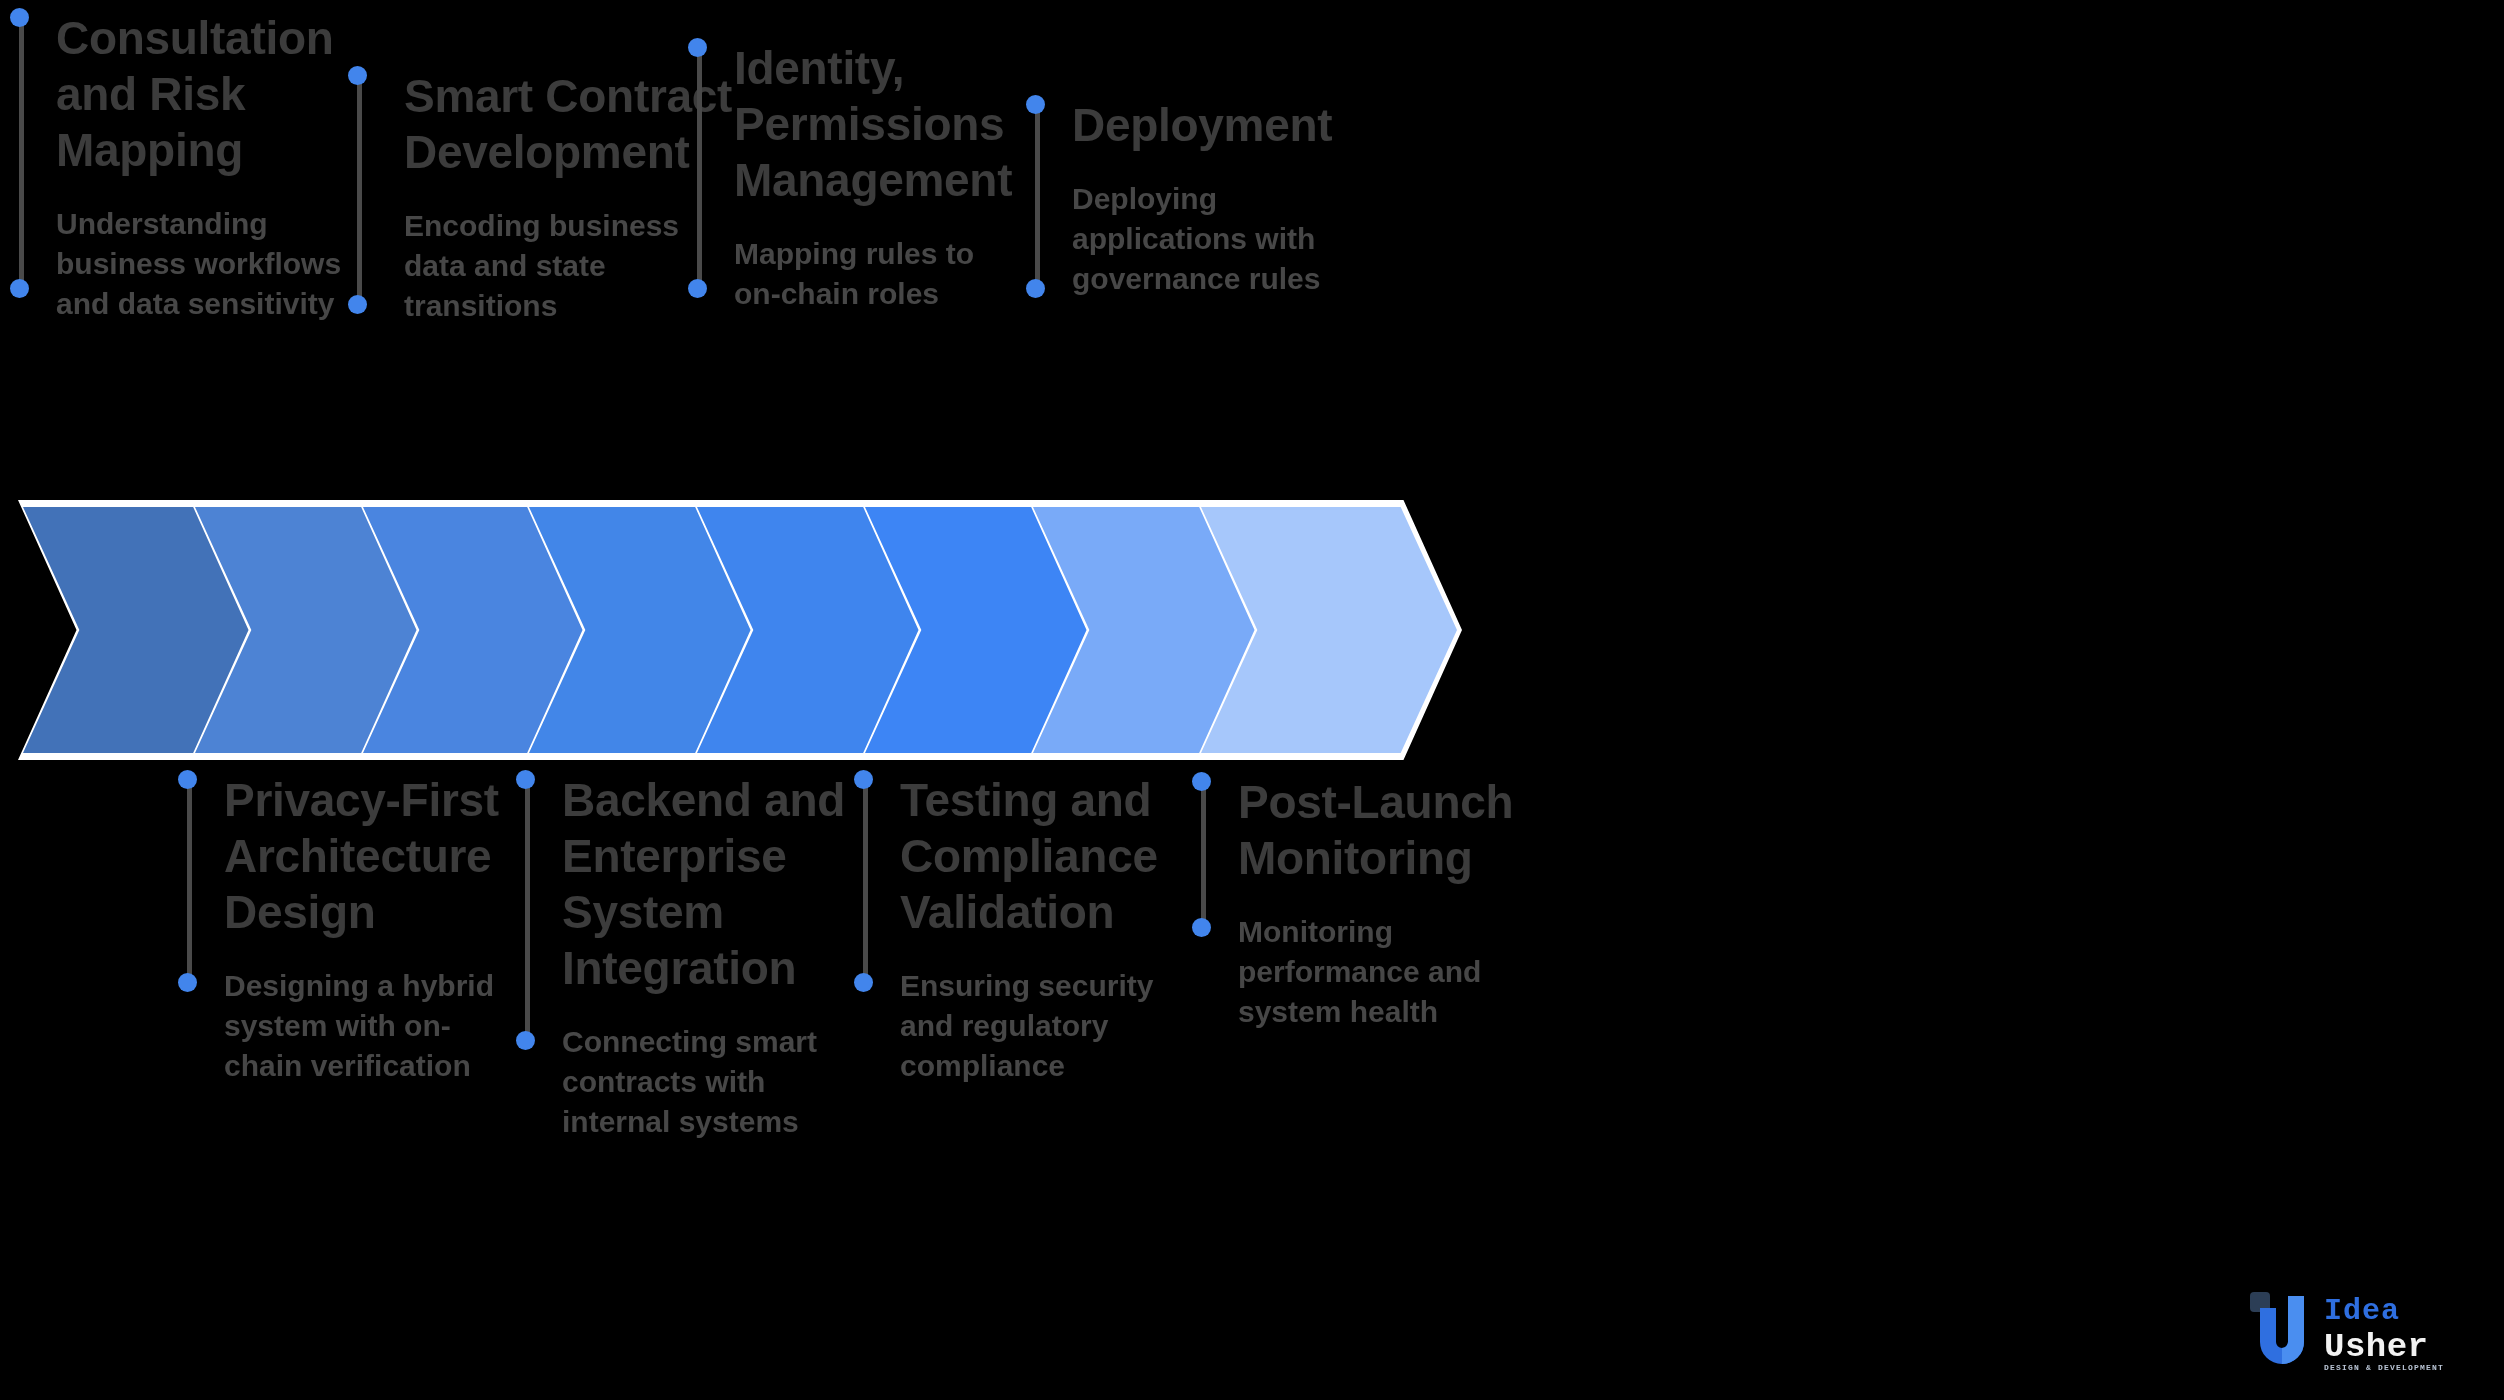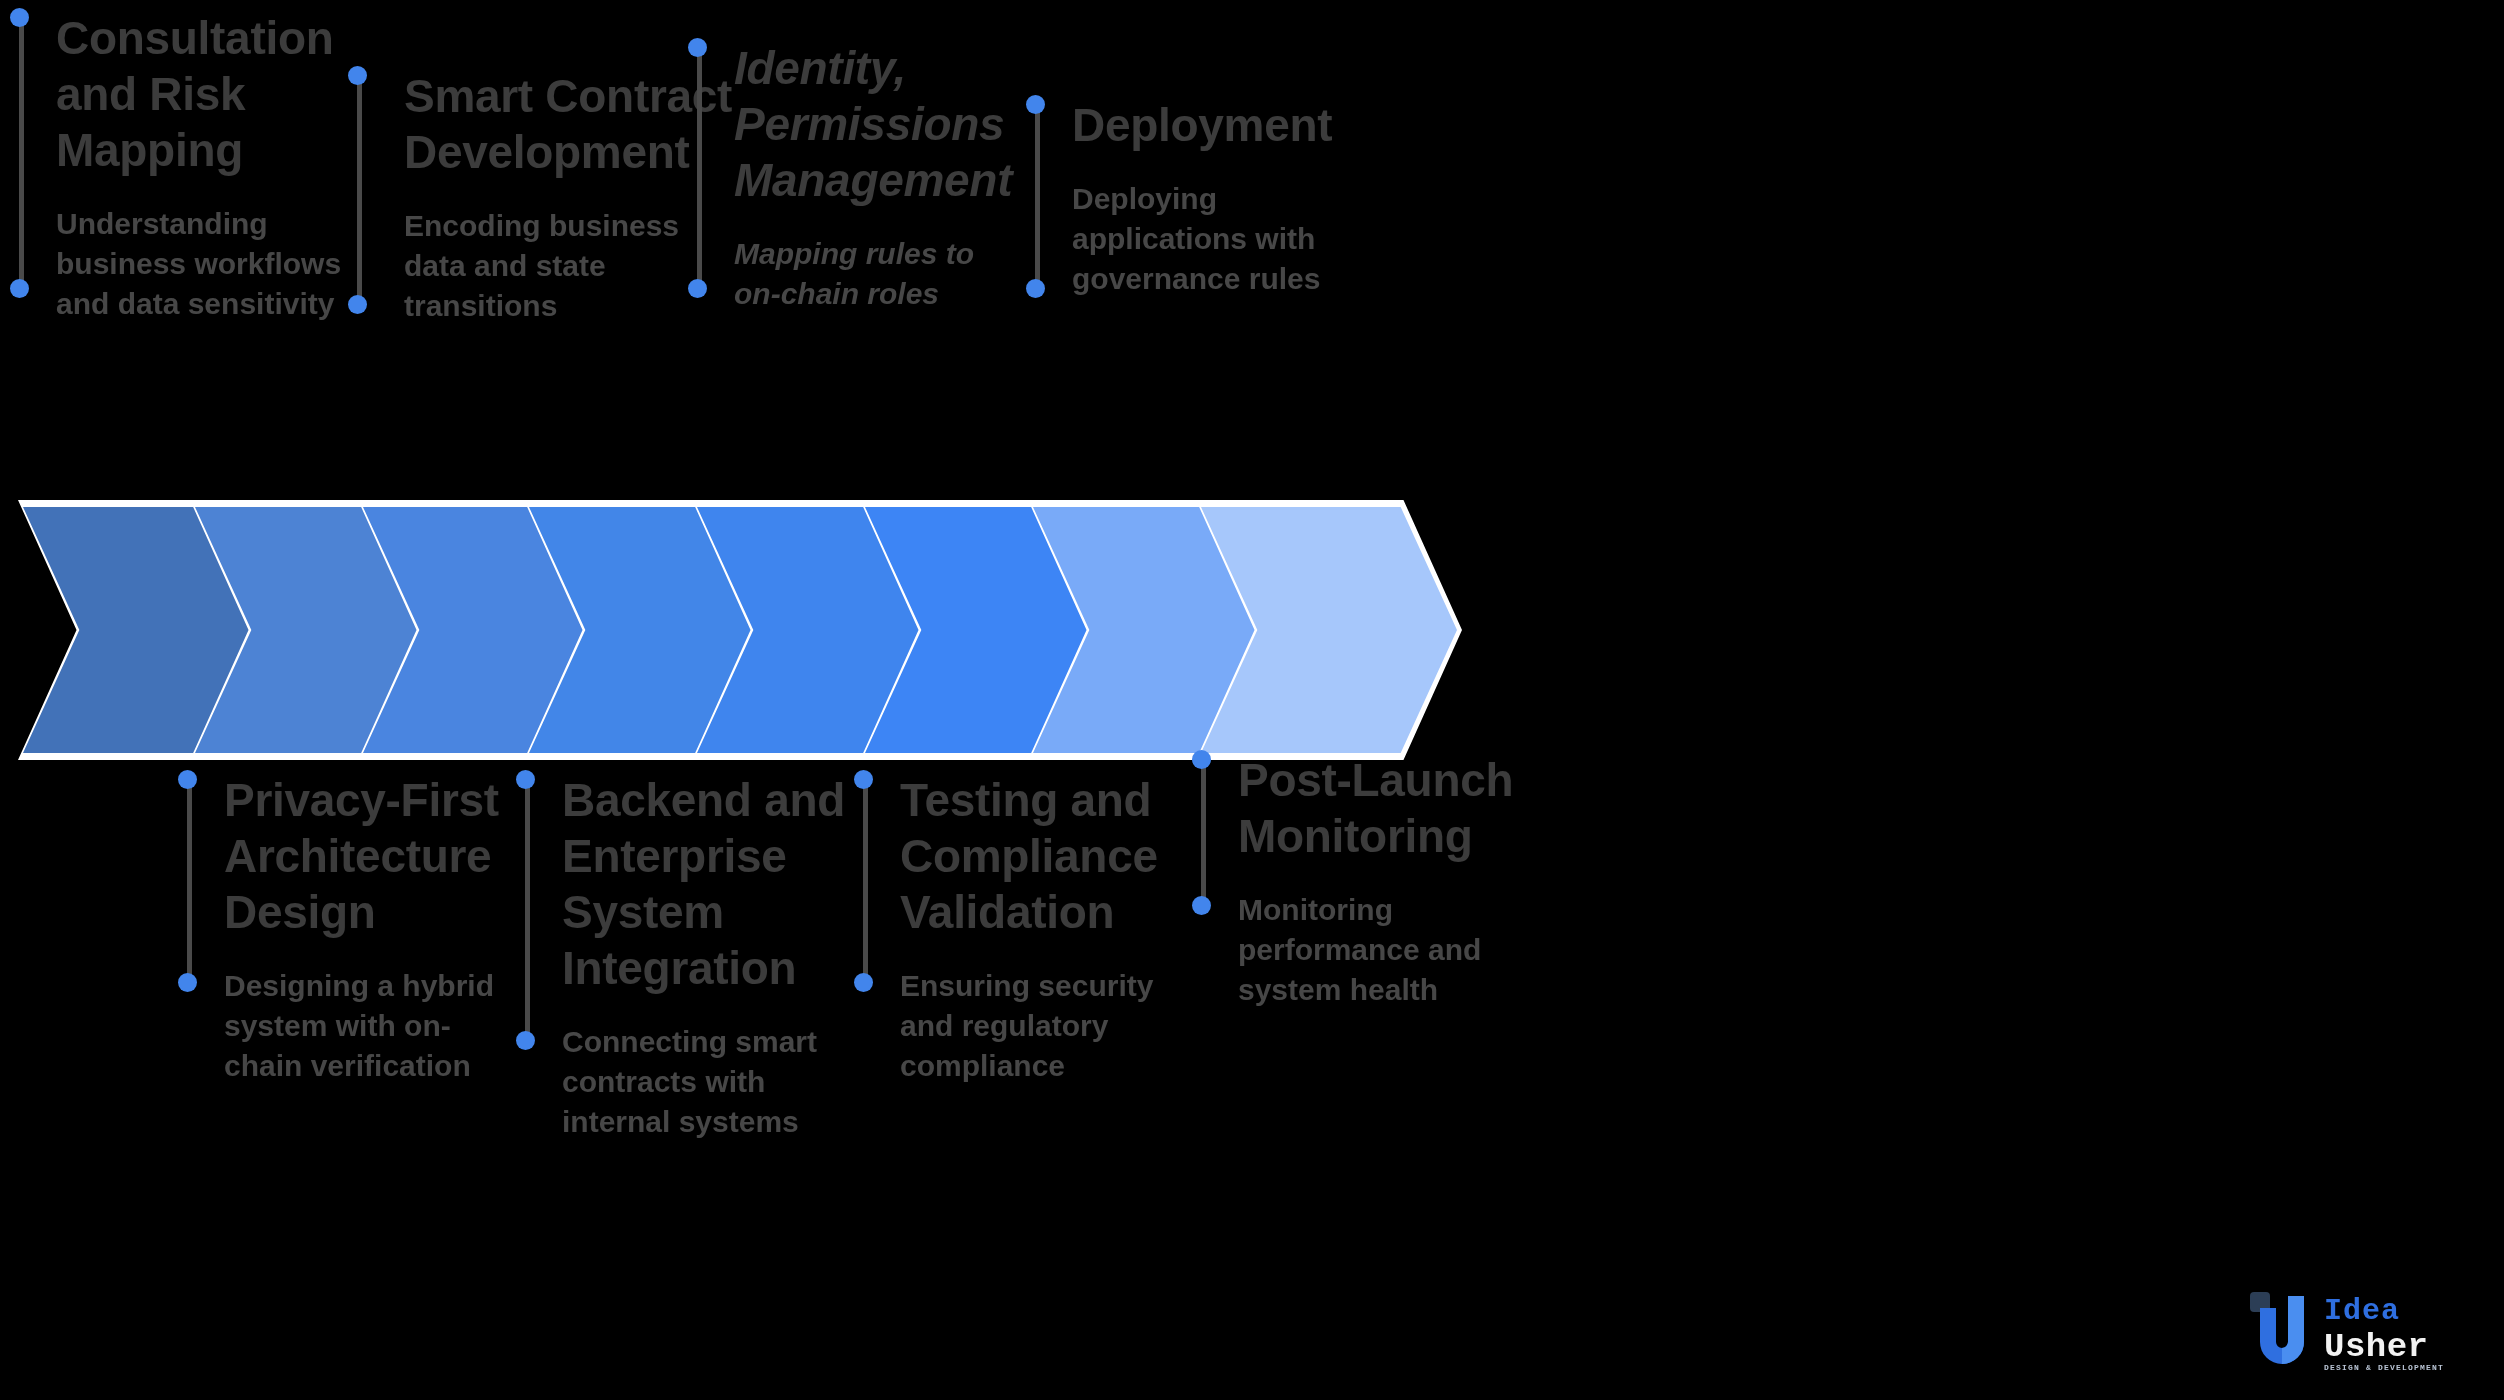--- a/index.html
+++ b/index.html
@@ -187,21 +187,21 @@
     </div>
     <div class="step-text">
       <div class="step-title">Smart Contract
 Development</div>
       <div class="step-desc">Encoding business
 data and state
 transitions</div>
     </div>
   </div>
 
-  <div class="step-block" style="left:688px; top:38px; height:260px; width:470px;font-style:italic;">
+  <div class="step-block" style="left:688px; top:38px; height:260px; width:470px;">
     <div class="connector">
       <div class="line"></div>
       <div class="dot top"></div>
       <div class="dot bottom"></div>
     </div>
     <div class="step-text">
       <div class="step-title">Identity,
 Permissions
 Management</div>
       <div class="step-desc">Mapping rules to
@@ -265,21 +265,21 @@
     <div class="step-text">
       <div class="step-title">Testing and
 Compliance
 Validation</div>
       <div class="step-desc">Ensuring security
 and regulatory
 compliance</div>
     </div>
   </div>
 
-  <div class="step-block" style="left:1192px; top:750px; height:165px; width:470px;">
+  <div class="step-block" style="left:1192px; top:772px; height:165px; width:470px;">
     <div class="connector">
       <div class="line"></div>
       <div class="dot top"></div>
       <div class="dot bottom"></div>
     </div>
     <div class="step-text">
       <div class="step-title">Post-Launch
 Monitoring</div>
       <div class="step-desc">Monitoring
 performance and

